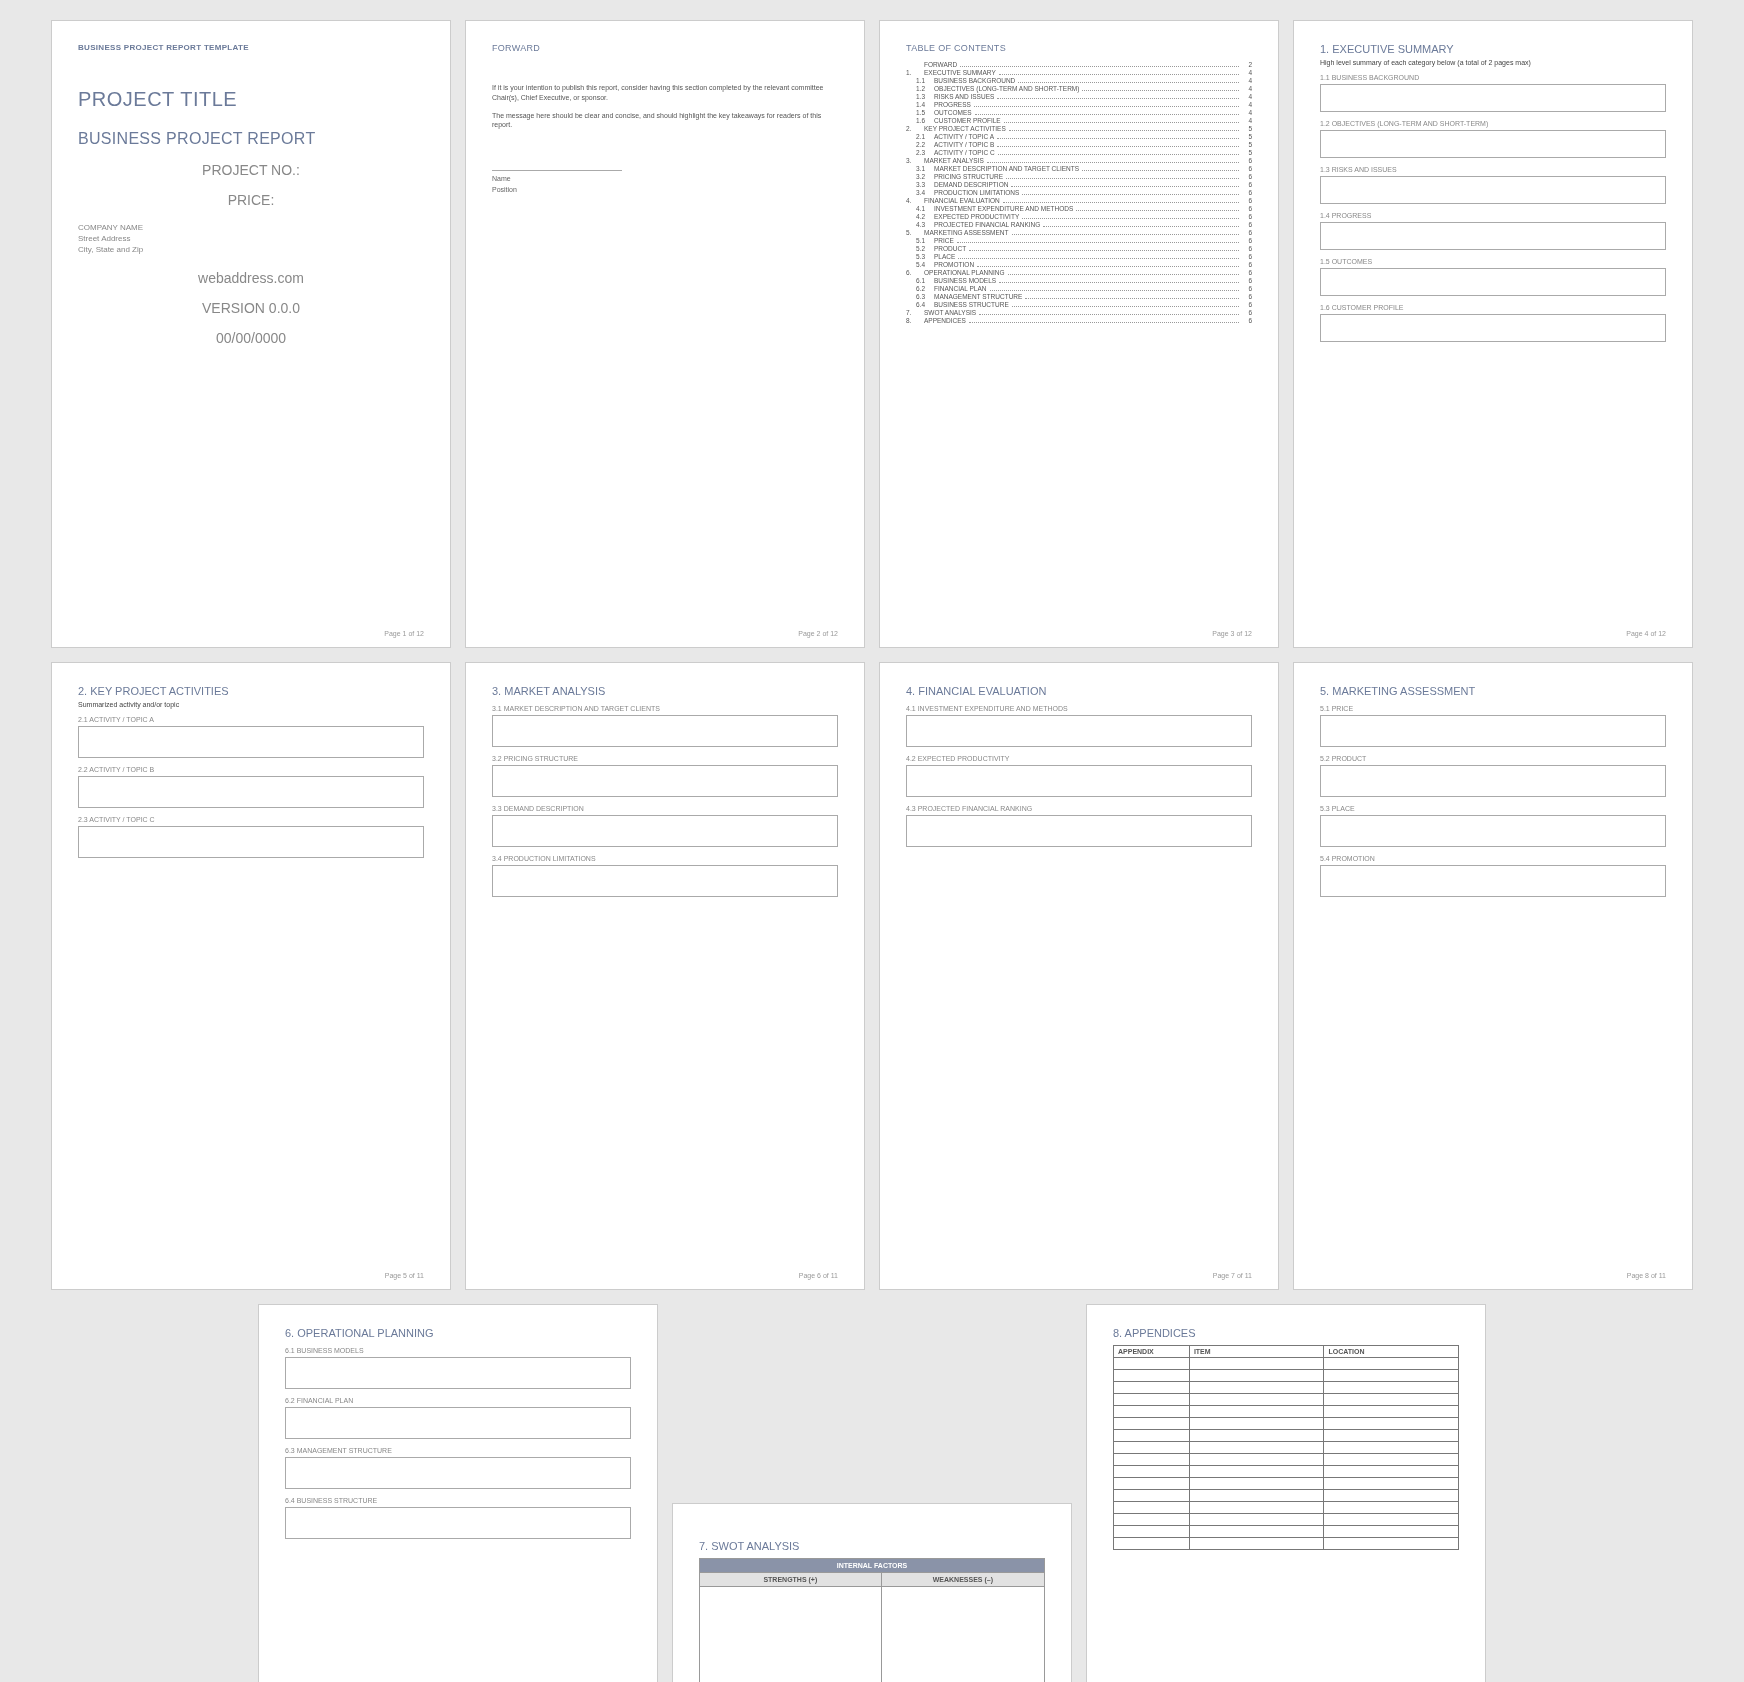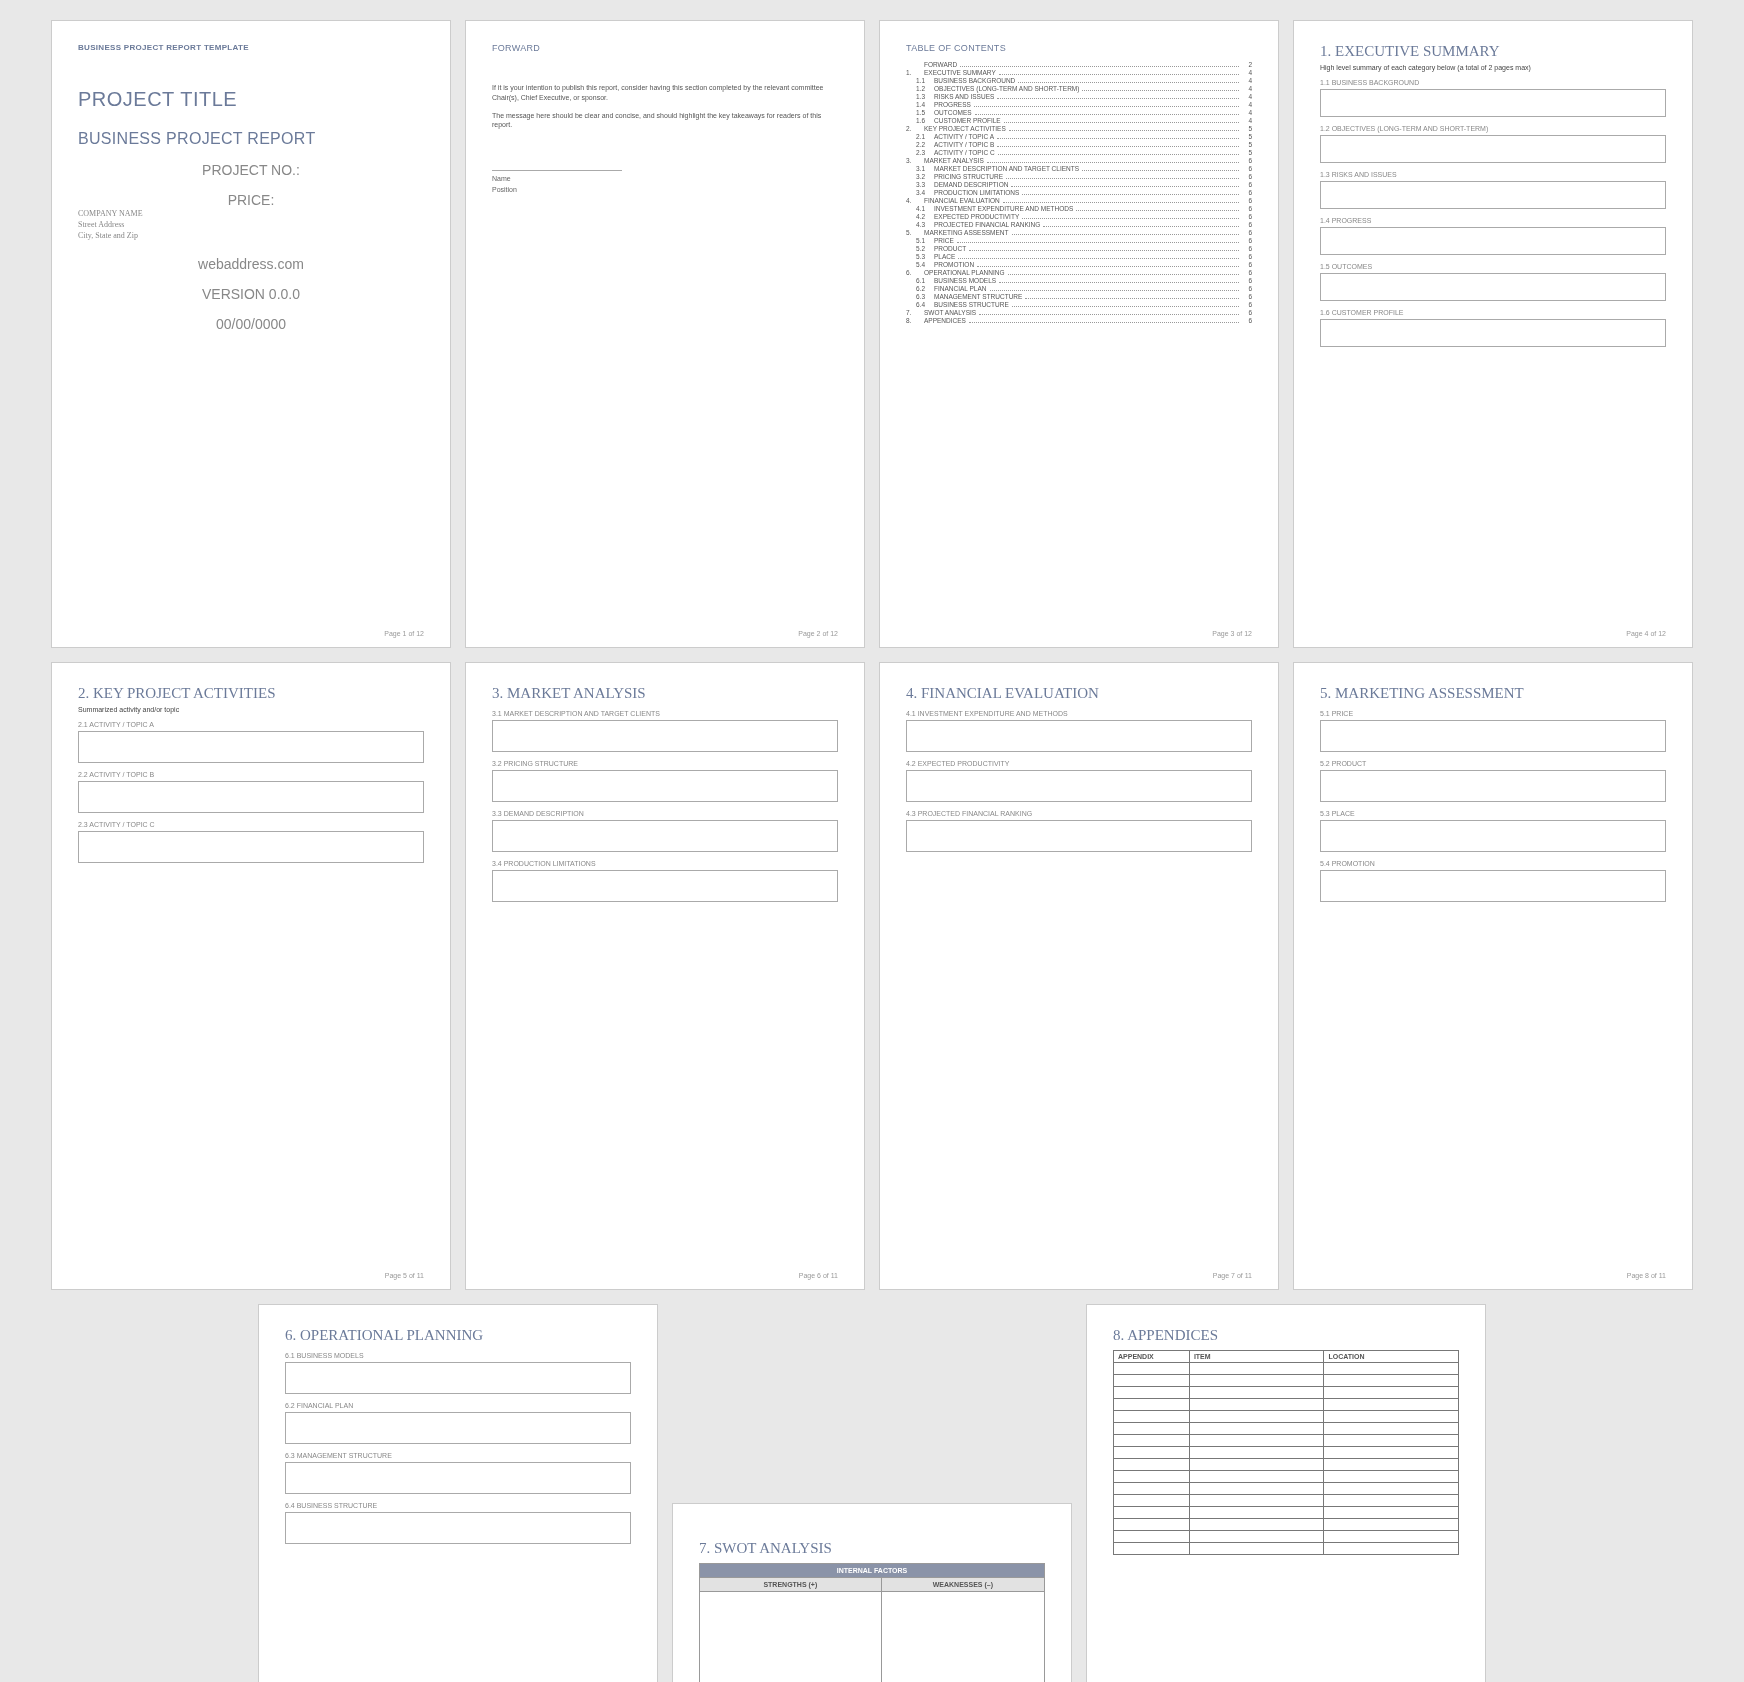--- a/index.html
+++ b/index.html
@@ -30,36 +30,36 @@
     bottom: 10px;
     right: 26px;
     font-size: 7px;
     color: #999;
   }
   
   .doc-header { font-size: 8px; font-weight: bold; color: #6b7a99; letter-spacing: .3px; }
   .p1-title { margin-top: 36px; font-size: 20px; color: #6b7a99; font-weight: 300; letter-spacing: .5px; }
   .p1-sub { font-size: 16px; color: #6b7a99; margin-top: 19px; letter-spacing: .3px; }
   .p1-field { font-size: 14px; color: #888; margin-top: 14px; text-align: center; }
-  .p1-block { line-height: 1.4; color: #888; font-family: Liberation Serif, serif; }
+  .p1-block { margin-top: 14px; line-height: 1.4; color: #888; }
   
   .sec-title { font-size: 9px; color: #6b7a99; letter-spacing: .3px; }
   .p2-body { margin-top: 30px; font-size: 7px; line-height: 1.4; color: #555; }
   .sigline { border-bottom: 1px solid #aaa; width: 130px; margin-top: 40px; }
   .siglabel { font-size: 7px; color: #666; margin-top: 4px; }
   
   .toc { margin-top: 8px; }
   .toc-row { display: flex; align-items: baseline; font-size: 6.5px; color: #555; margin-bottom: 1px; }
   .toc-num { width: 18px; flex-shrink: 0; }
   .toc-sub .toc-num { width: 18px; margin-left: 10px; }
   .toc-label { white-space: nowrap; }
   .toc-dots { flex: 1; border-bottom: 1px dotted #999; margin: 0 3px 1px 3px; }
   .toc-pg { width: 10px; text-align: right; }
   
-  .sec-h1 { font-size: 15px; color: #6b7a99; margin-bottom: 4px; font-family: Liberation Serif, serif; }
+  .sec-h1 { font-size: 11px; color: #6b7a99; margin-bottom: 4px; }
   .sec-desc { font-size: 7px; color: #444; margin-bottom: 6px; }
   .sub { font-size: 7px; color: #888; margin-top: 8px; margin-bottom: 3px; }
   .box { border: 1px solid #aaa; height: 32px; width: 100%; }
   .box.sm { height: 28px; }
   
   .swot { width: 100%; border-collapse: collapse; font-size: 7px; margin-top: 6px; }
   .swot th, .swot td { border: 1px solid #999; }
   .swot .group { background: #8a93a8; color: #fff; font-weight: bold; text-align: center; padding: 3px; }
   .swot .group2 { background: #b8b8b8; color: #333; font-weight: bold; text-align: center; padding: 3px; }
   .swot .hdr { background: #e2e2e2; text-align: center; font-weight: bold; padding: 3px; }

